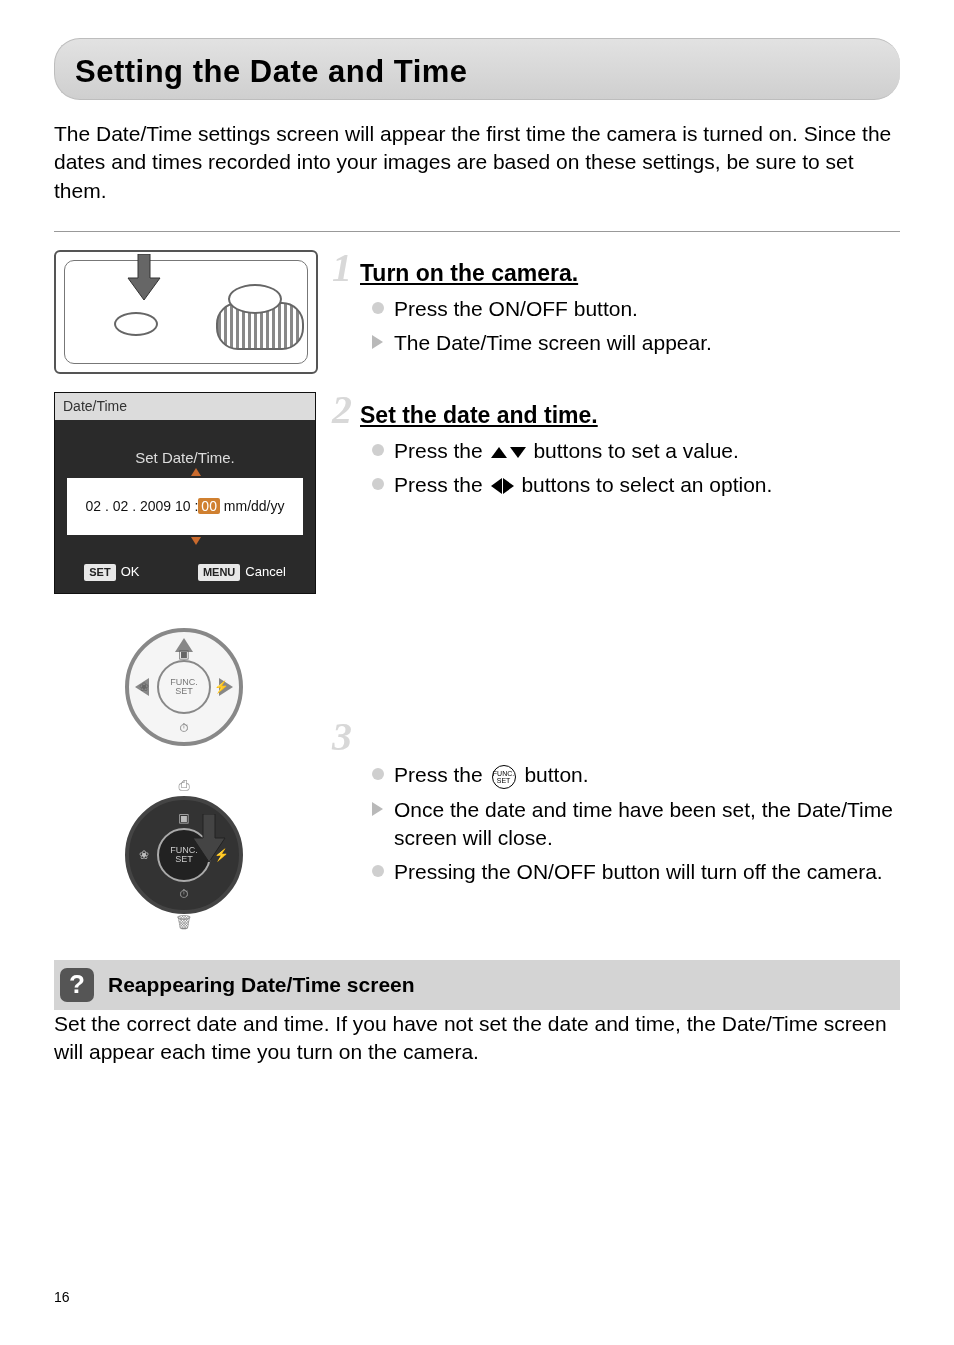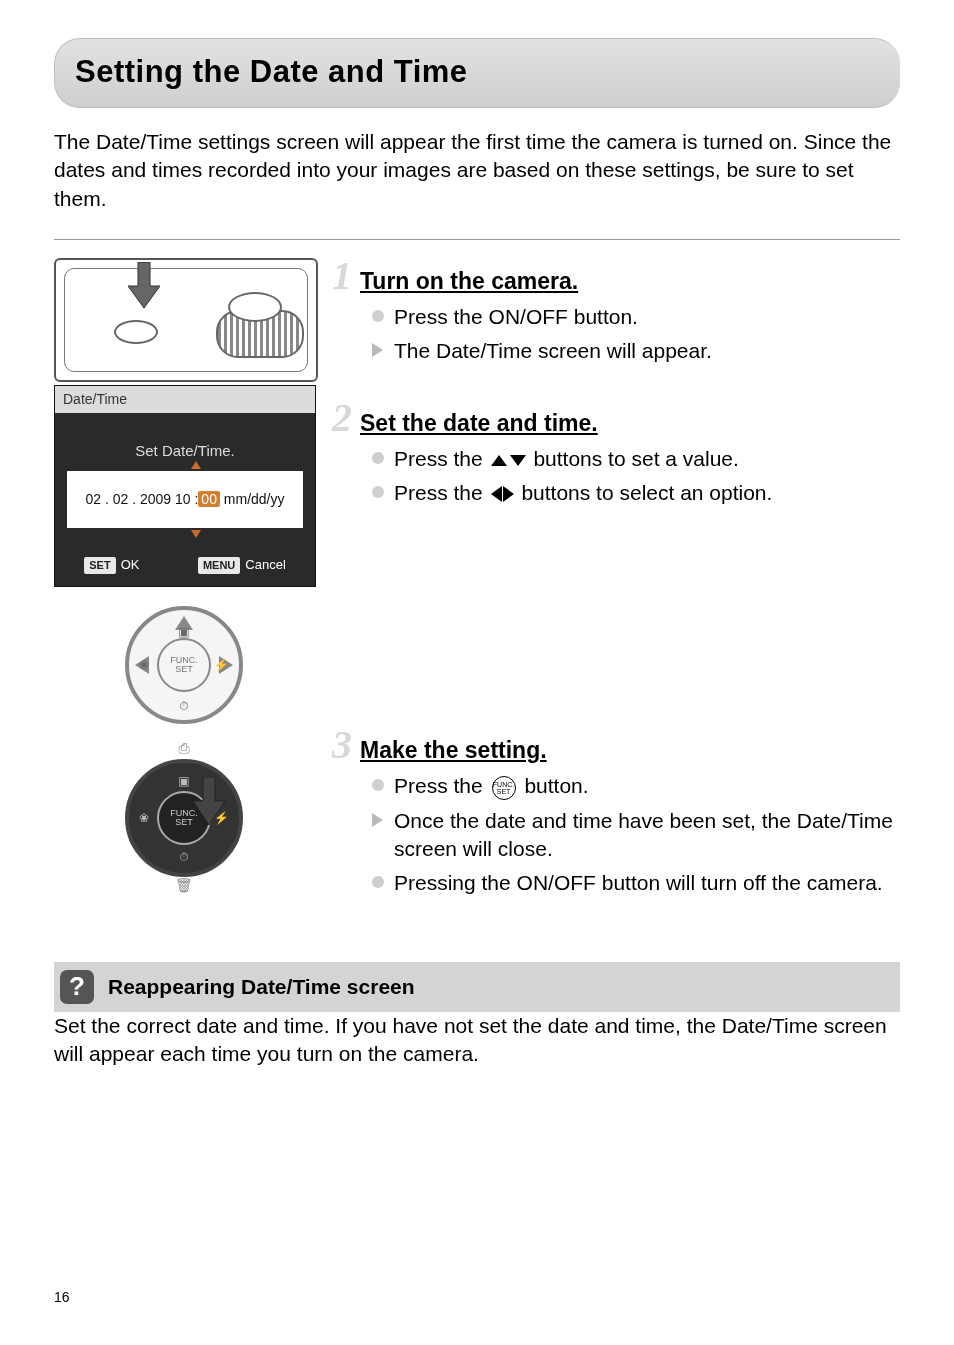--- a/index.html
+++ b/index.html
@@ -14,21 +14,21 @@
   .page {
     width: 954px;
     height: 1345px;
     padding: 38px 54px 30px 54px;
     box-sizing: border-box;
     position: relative;
   }
   .title-bar {
     background: linear-gradient(to bottom, #e2e2e2, #cfcfcf);
     border-radius: 30px 30px 30px 30px;
-    padding: 12px 20px 14px 20px;
+    padding: 12px 20px 6px 20px;
     margin-bottom: 20px;
     border: 1px solid #bdbdbd;
     border-right: 0;
     border-radius: 26px;
   }
   .title-bar h1 {
     margin: 0;
     font-size: 31px;
     font-weight: 900;
     letter-spacing: 0.5px;
@@ -43,21 +43,21 @@
     margin: 0 0 18px 0;
   }
   .steps-wrap {
     display: grid;
     grid-template-columns: 260px 1fr;
     column-gap: 26px;
   }
   .left-col {
     display: flex;
     flex-direction: column;
-    gap: 3px;
+    gap: 18px;
   }
   
   .camera-top {
     width: 260px; height: 120px;
     border: 2px solid #555;
     border-radius: 6px;
     position: relative;
     background: #fff;
     overflow: hidden;
   }
@@ -309,21 +309,20 @@
                 </span><span> buttons to set a value.</span></li>
               <li class="bullet-dot"><span>Press the </span><span class="lr-arrows inline-glyph">
                   <span class="l"></span>
                   <span class="r"></span>
                 </span><span> buttons to select an option.</span></li>
             </ul>
           </div>
           <div class="step" style="margin-top: 220px;">
             <div class="step-head">
               <div class="step-num">3</div>
-              <div class="step-title">Make the setting.</div>
             </div>
             <ul>
               <li class="bullet-dot"><span>Press the </span><span class="func-btn">
                   <span>FUNC.</span>
                   <span>SET</span>
                 </span><span> button.</span></li>
               <li class="bullet-tri">Once the date and time have been set, the Date/Time screen will close.</li>
               <li class="bullet-dot">Pressing the ON/OFF button will turn off the camera.</li>
             </ul>
           </div>

